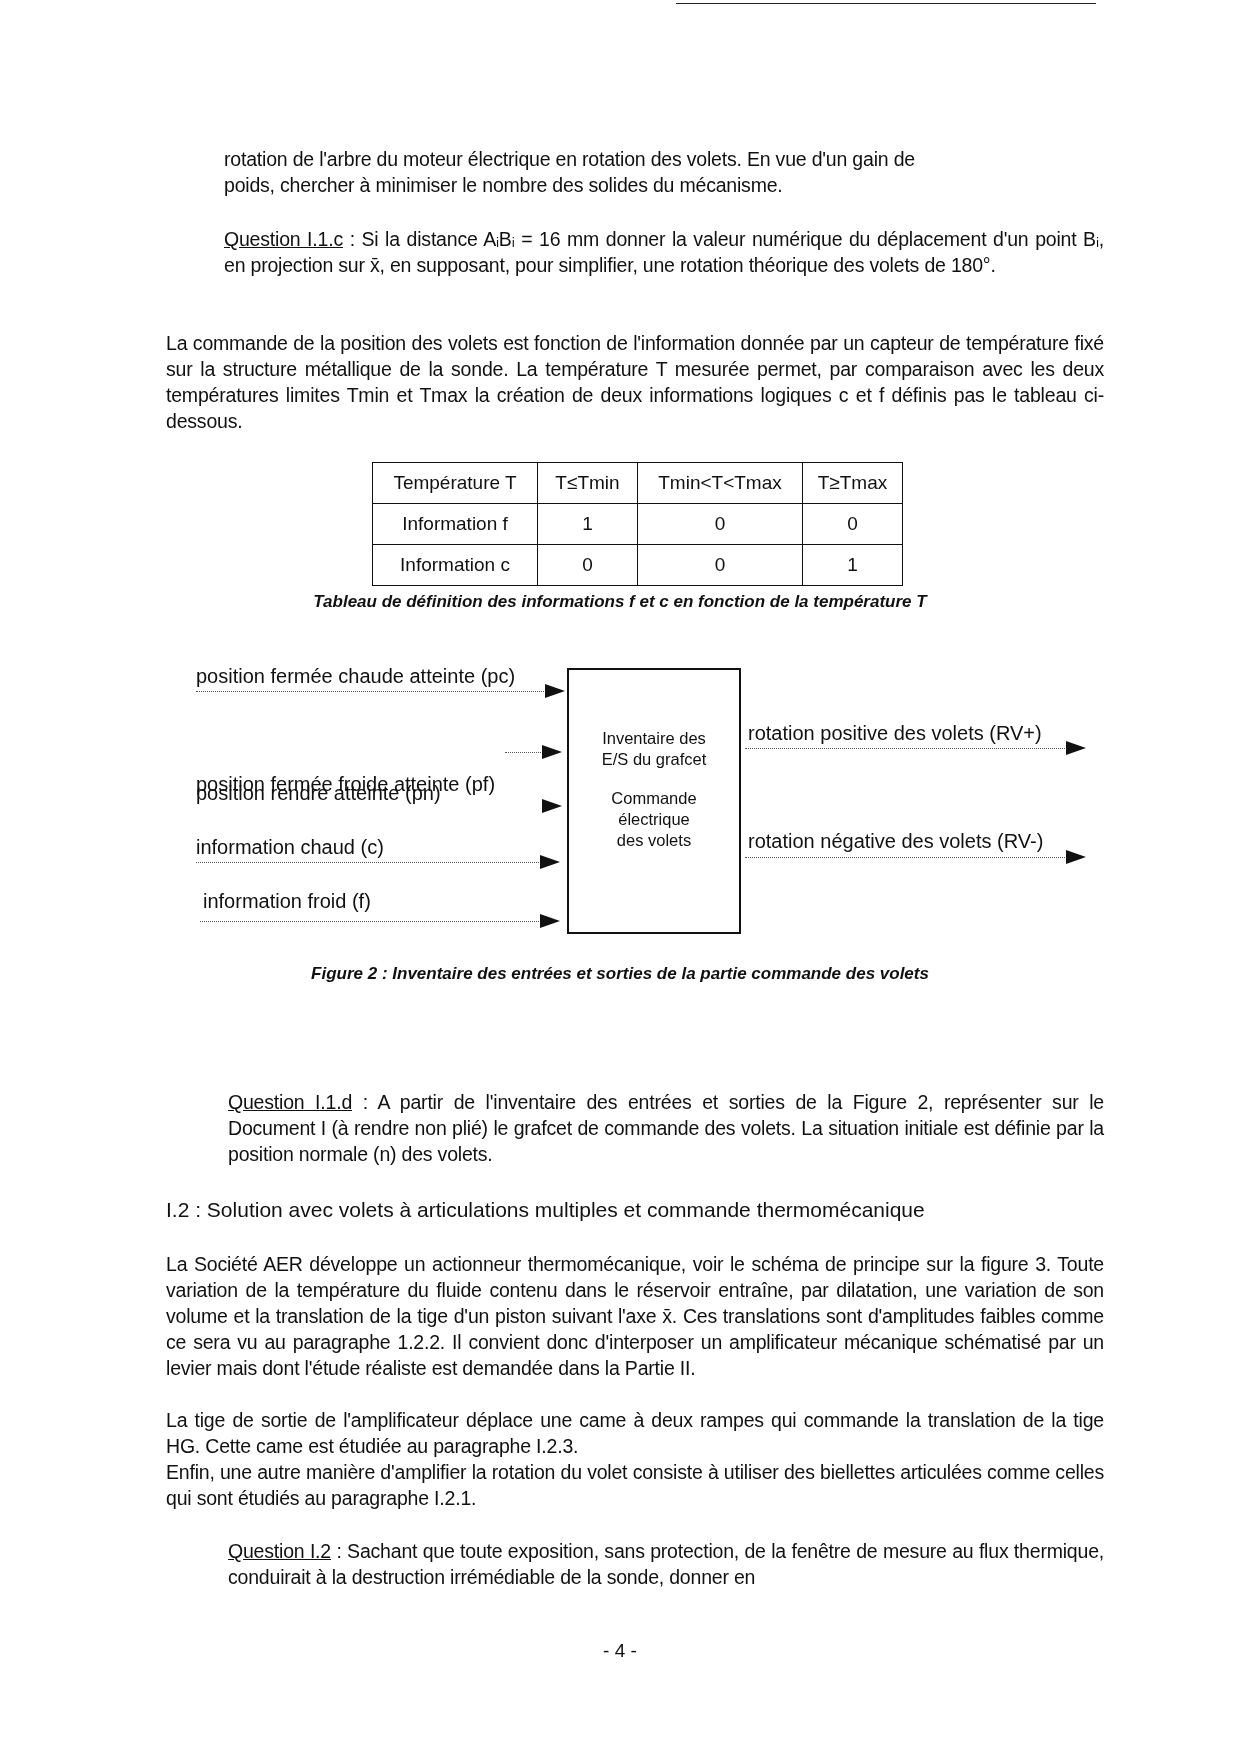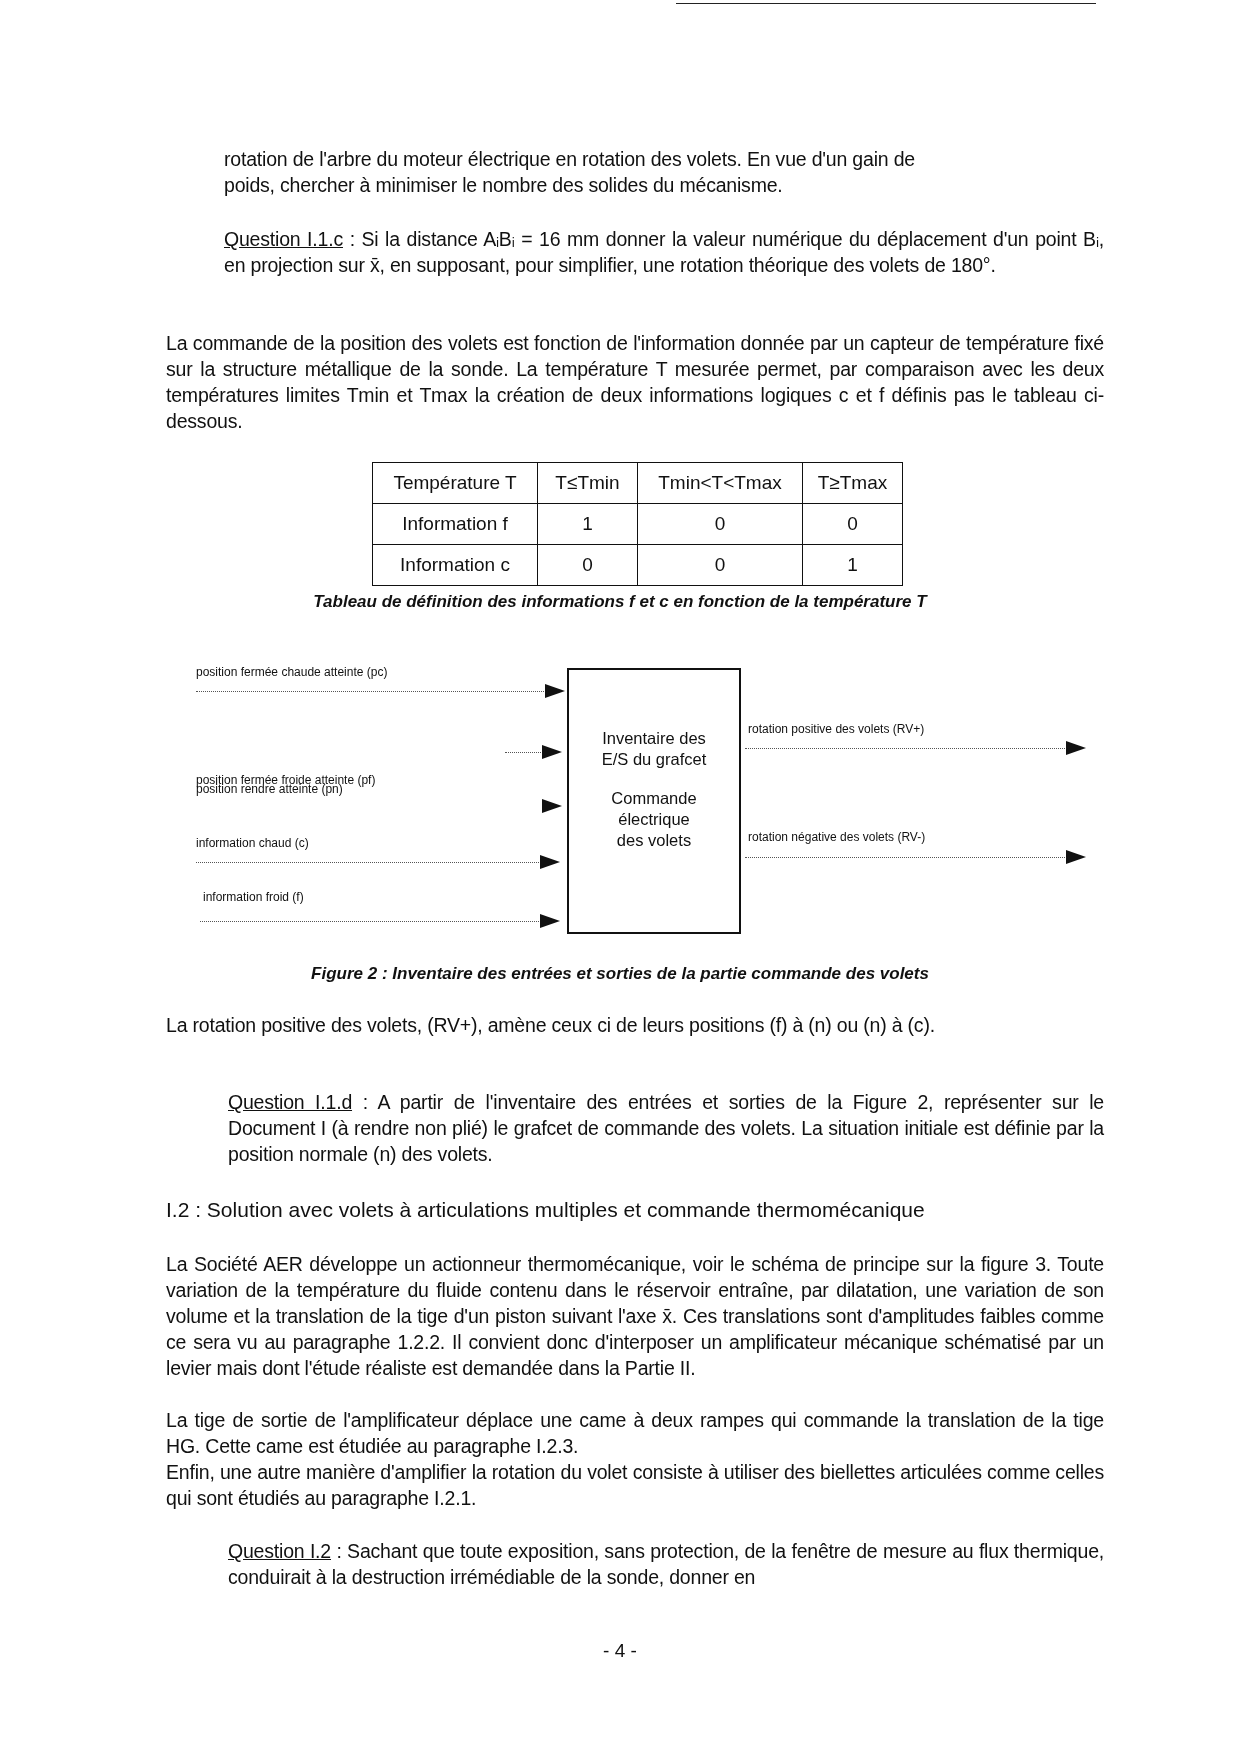--- a/index.html
+++ b/index.html
@@ -5,21 +5,21 @@
   html, body { margin: 0; padding: 0; background: #ffffff; }
   body { width: 1240px; height: 1754px; position: relative; overflow: hidden;
          font-family: "Liberation Sans", sans-serif; color: #111; }
   .topline { position: absolute; top: 3px; left: 676px; width: 420px; height: 1px; background: #222; }
   .p { position: absolute; font-size: 19.5px; line-height: 26px; letter-spacing: -0.2px; }
   .just { text-align: justify; text-align-last: left; }
   .u { text-decoration: underline; }
   .cap { position: absolute; font-size: 17px; font-weight: bold; font-style: italic; text-align: center; }
   table.tt { position: absolute; left: 372px; top: 462px; border-collapse: collapse; font-size: 19px; }
   table.tt td { border: 1.5px solid #111; height: 40px; padding: 0 8px; text-align: center; white-space: nowrap; }
-  .lbl { position: absolute; font-size: 12px; white-space: nowrap; }
+  .lbl { position: absolute; font-size: 20px; white-space: nowrap; }
   .dash { position: absolute; height: 0; border-top: 1px dotted #555; }
   .arrow { position: absolute; width: 0; height: 0; border-top: 7px solid transparent;
            border-bottom: 7px solid transparent; border-left: 20px solid #111; }
   .box { position: absolute; left: 567px; top: 668px; width: 170px; height: 262px; border: 2px solid #111; }
   .box .t { position: absolute; width: 100%; text-align: center; font-size: 16.5px; line-height: 21px; }
   h2.sec { position: absolute; margin: 0; font-size: 21px; font-weight: normal; white-space: nowrap; }
   .pg { position: absolute; left: 0; width: 1240px; top: 1640px; text-align: center; font-size: 19px; }
 </style>
 </head>
 <body>
@@ -93,21 +93,20 @@
   <div class="dash" style="left:745px; top:748px; width:326px;"></div>
   <div class="arrow" style="left:1066px; top:741px;"></div>
 
   <div class="lbl" style="left:748px; top:830px;">rotation négative des volets (RV-)</div>
   <div class="dash" style="left:745px; top:857px; width:326px;"></div>
   <div class="arrow" style="left:1066px; top:850px;"></div>
 </div>
 <div class="cap" style="left:0; width:1240px; top:964px;">Figure 2 : Inventaire des entrées et sorties de la partie commande des volets</div>
 
 <div class="p" style="left:166px; top:1012px; width:938px;">
-  <div>La rotation positive des volets, (RV+), amène ceux ci de leurs positions (f) à (n) ou (n) à (c).</div>
 </div>
 
 <div class="p just" style="left:228px; top:1089px; width:876px;">
   <span class="u">Question I.1.d</span><span> : A partir de l'inventaire des entrées et sorties de la Figure 2, représenter sur le Document I (à rendre non plié) le grafcet de commande des volets. La situation initiale est définie par la position normale (n) des volets.</span>
 </div>
 
 <h2 class="sec" style="left:166px; top:1198px;">I.2 : Solution avec volets à articulations multiples et commande thermomécanique</h2>
 
 <div class="p just" style="left:166px; top:1251px; width:938px;">La Société AER développe un actionneur thermomécanique, voir le schéma de principe sur la figure 3. Toute variation de la température du fluide contenu dans le réservoir entraîne, par dilatation, une variation de son volume et la translation de la tige d'un piston suivant l'axe x̄. Ces translations sont d'amplitudes faibles comme ce sera vu au paragraphe 1.2.2. Il convient donc d'interposer un amplificateur mécanique schématisé par un levier mais dont l'étude réaliste est demandée dans la Partie II.</div>
 <div class="p just" style="left:166px; top:1407px; width:938px;">La tige de sortie de l'amplificateur déplace une came à deux rampes qui commande la translation de la tige HG. Cette came est étudiée au paragraphe I.2.3.</div>

